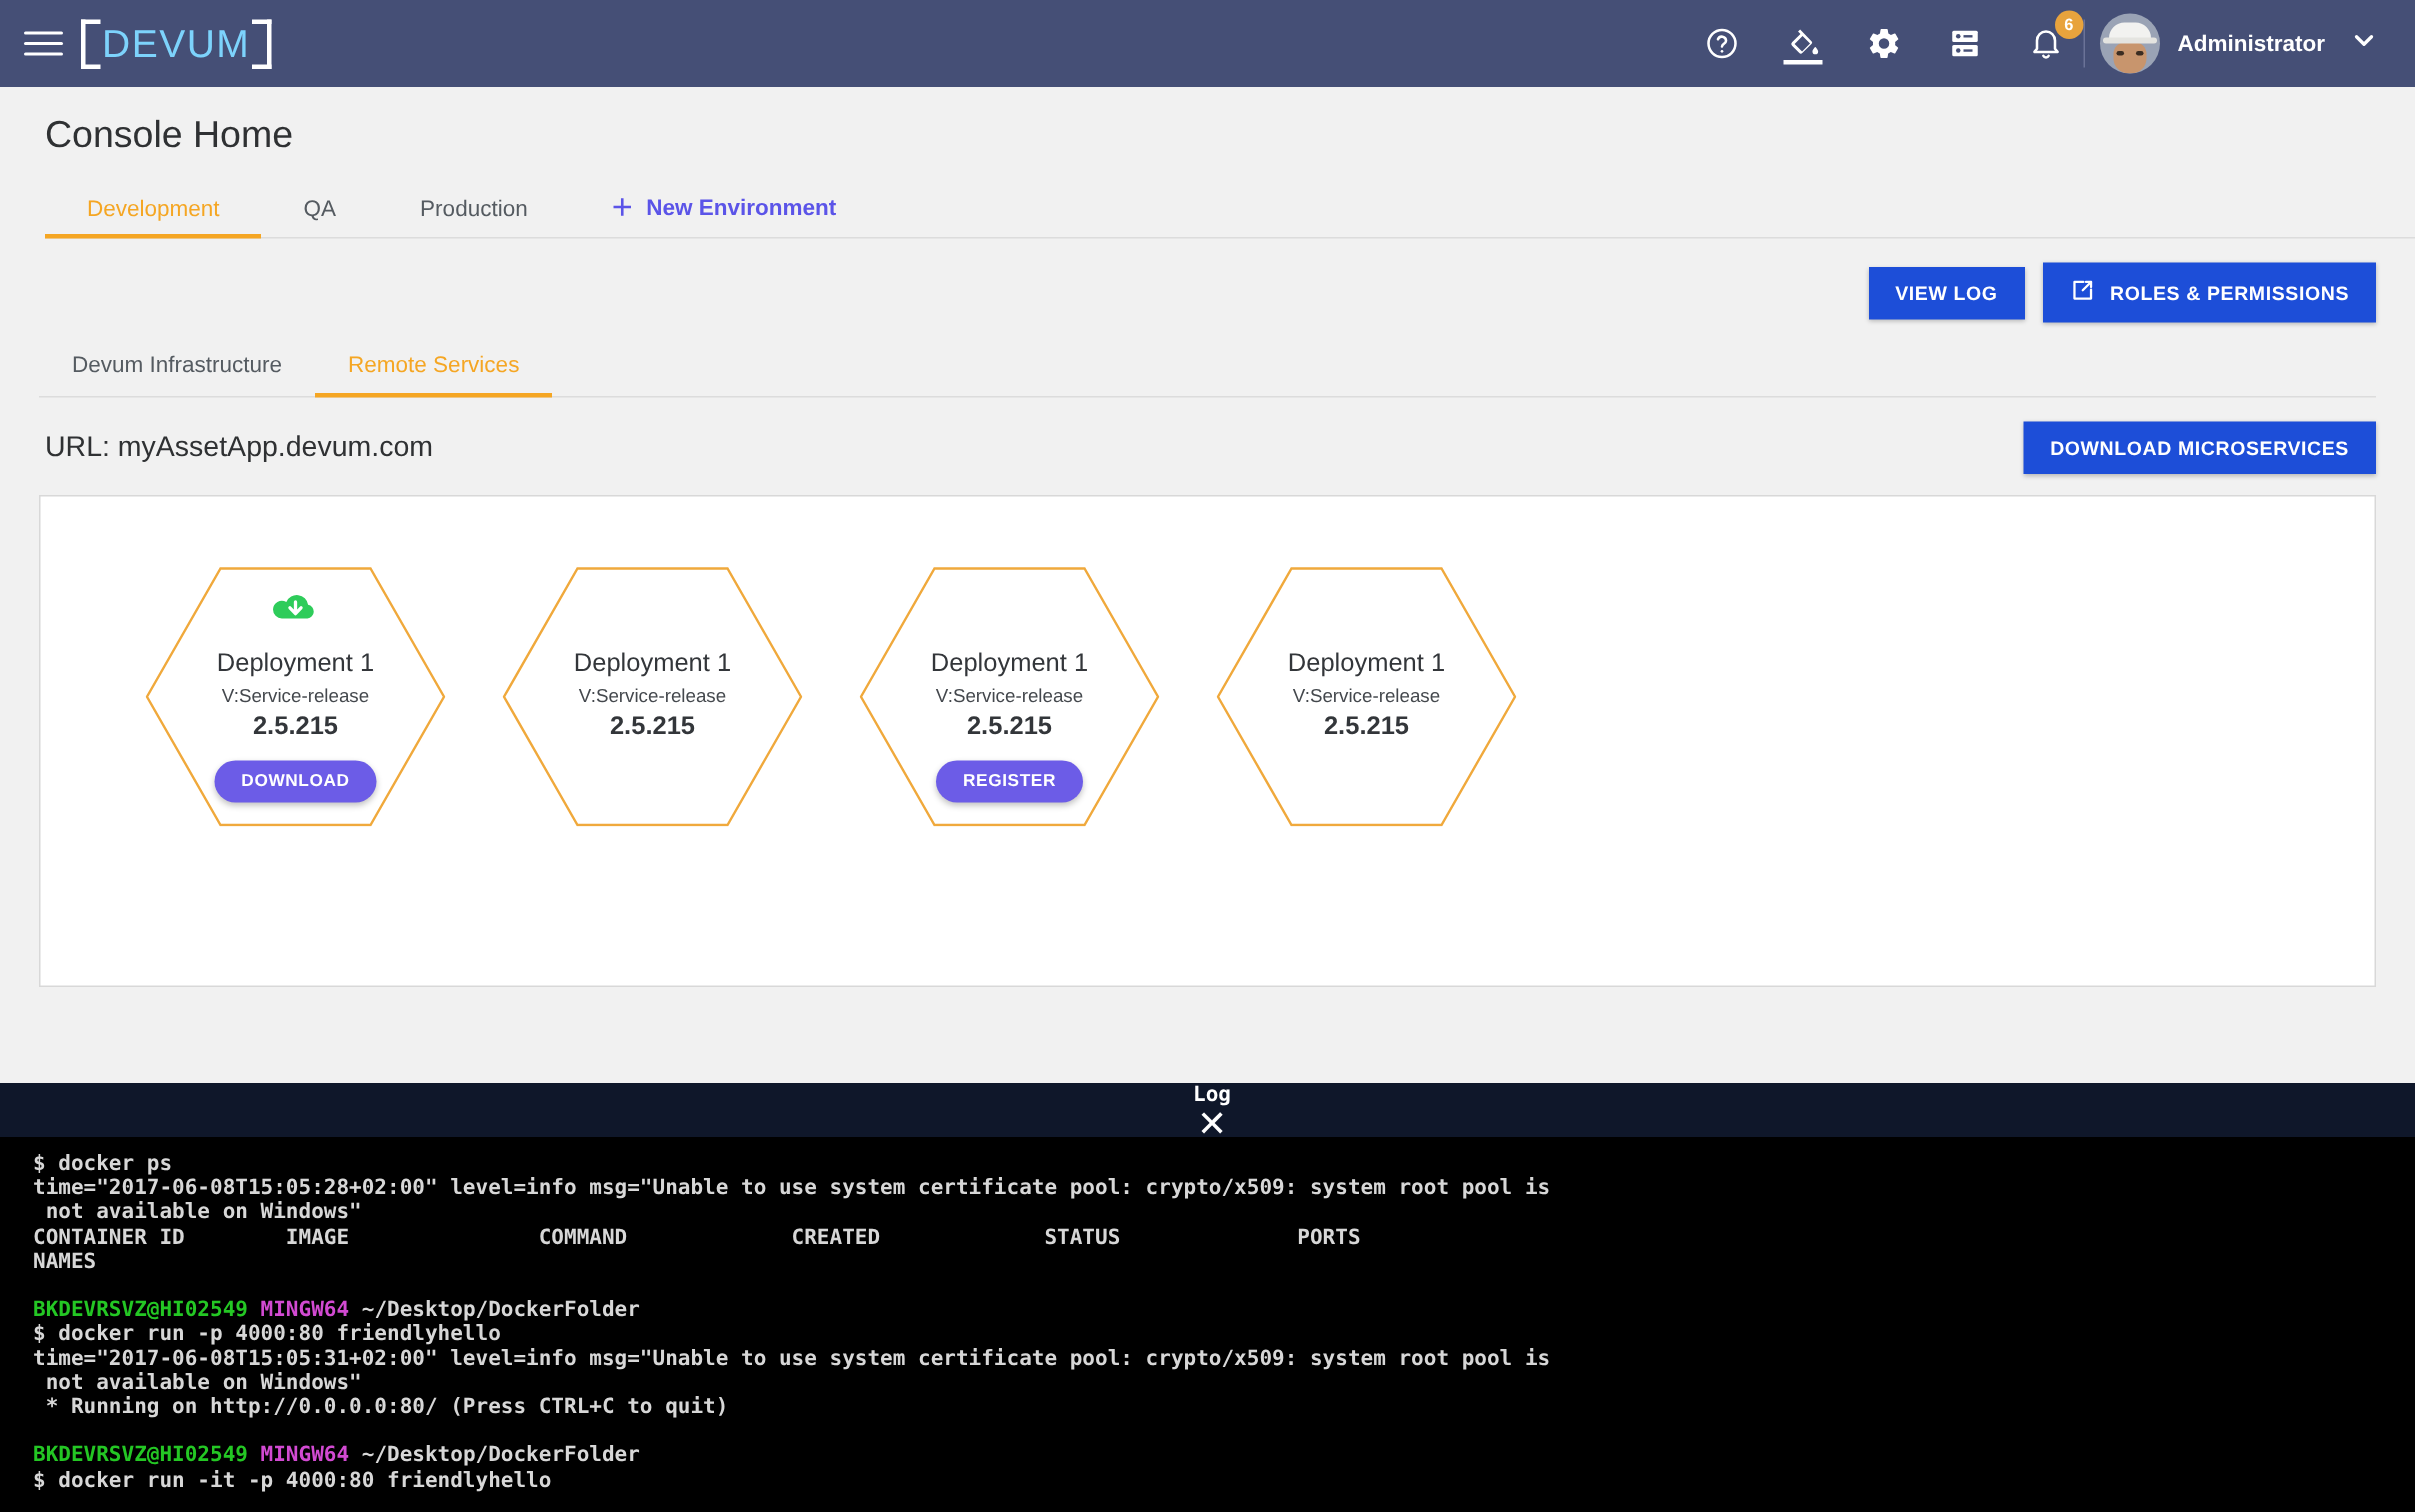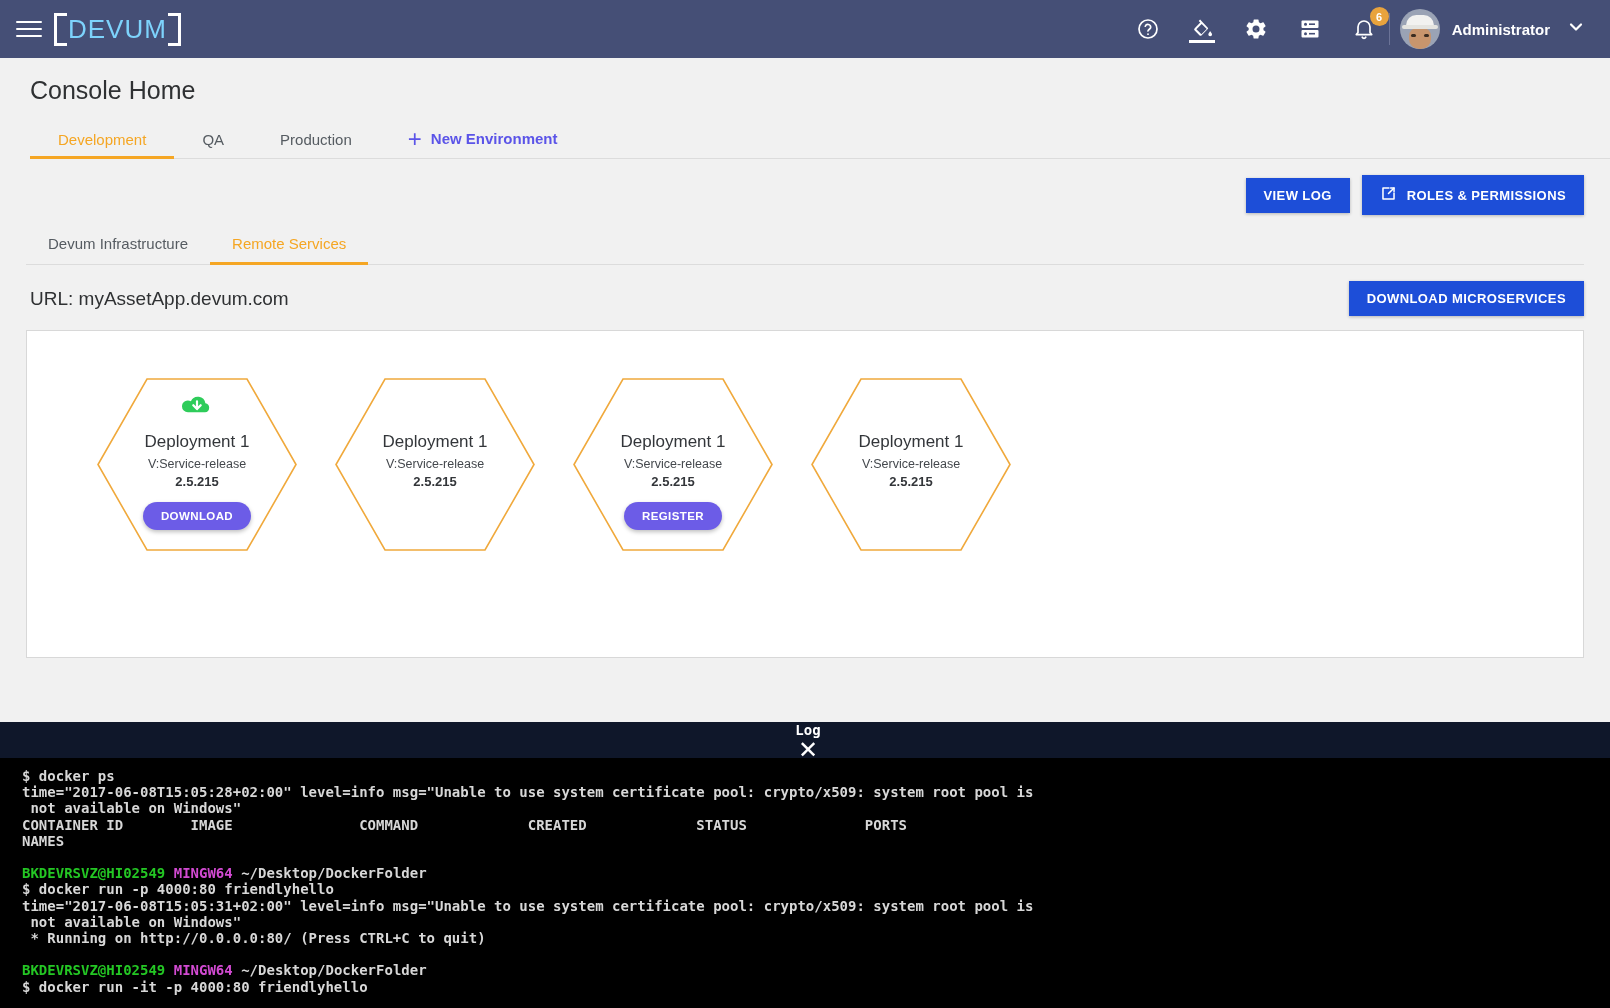--- a/index.html
+++ b/index.html
@@ -291,21 +291,21 @@
   }
   .hex-sub {
     position: relative;
     font-size: 12.5px;
     color: #44484d;
     margin-top: 5px;
     white-space: nowrap;
   }
   .hex-ver {
     position: relative;
-    font-size: 13px;
+    font-size: 17px;
     font-weight: bold;
     color: #33363a;
     margin-top: 3px;
     white-space: nowrap;
   }
   .hex-btn {
     position: relative;
     margin-top: 13px;
     background: #6c5ce7;
     color: #ffffff;

